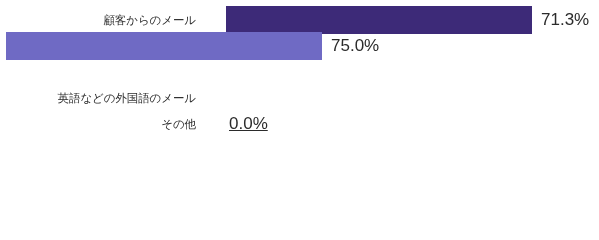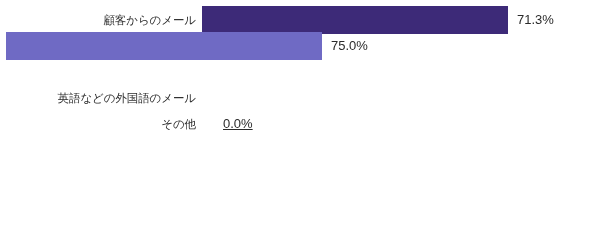--- a/index.html
+++ b/index.html
@@ -26,20 +26,21 @@
     left: 0;
     top: 13px;
     width: 599px;
   }
 
   .row {
     display: flex;
     align-items: center;
     height: 14px;
     margin-bottom: 12px;
+    gap: 24px;
   }
 
   .cat-label {
     width: 196px;
     flex: 0 0 196px;
     text-align: right;
     font-size: 11.5px;
     line-height: 14px;
     color: #2b2b2b;
     letter-spacing: -0.1px;
@@ -57,29 +58,29 @@
     align-items: center;
   }
 
   .bar {
     height: 28px;
     width: 0;
     flex: 0 0 auto;
   }
 
   .value-label {
-    font-size: 13px;
+    font-size: 17px;
     line-height: 14px;
     color: #2b2b2b;
     white-space: nowrap;
     margin-left: 9px;
     letter-spacing: 0px;
   }
   .row-empty .value-label {
-    margin-left: 21px;
+    margin-left: 3px;
     text-decoration: underline;
   }
 </style>
 </head>
 <body>
 
 <div class="chart">
   <div class="rows">
 
     <div class="row">

